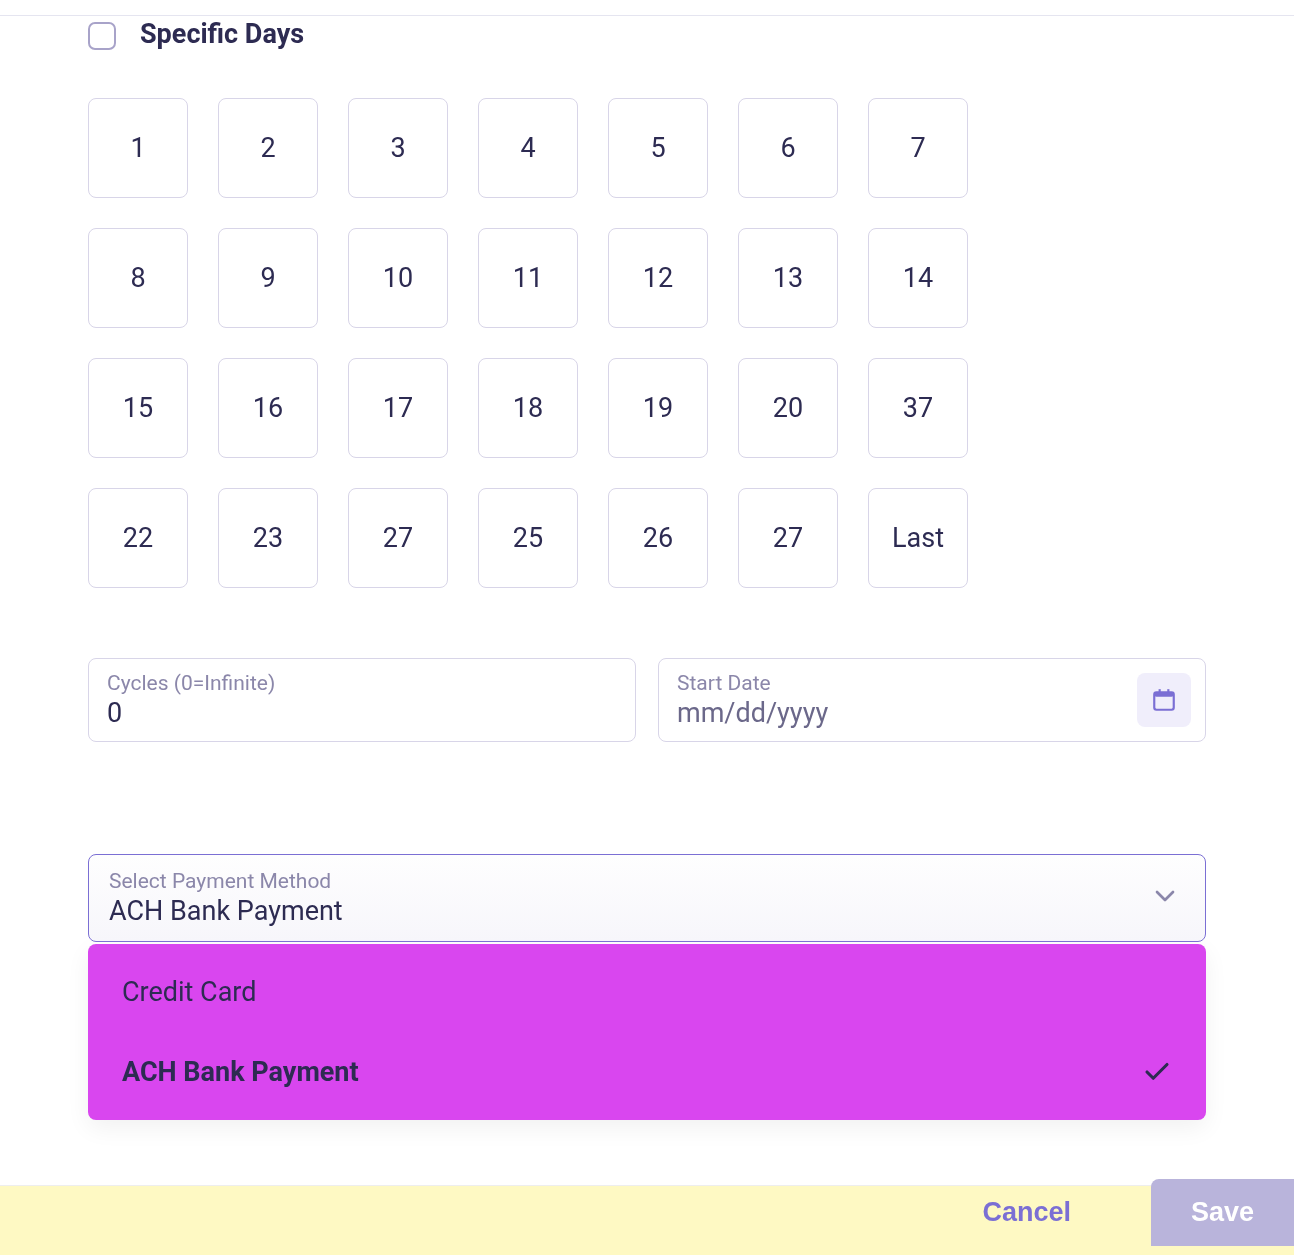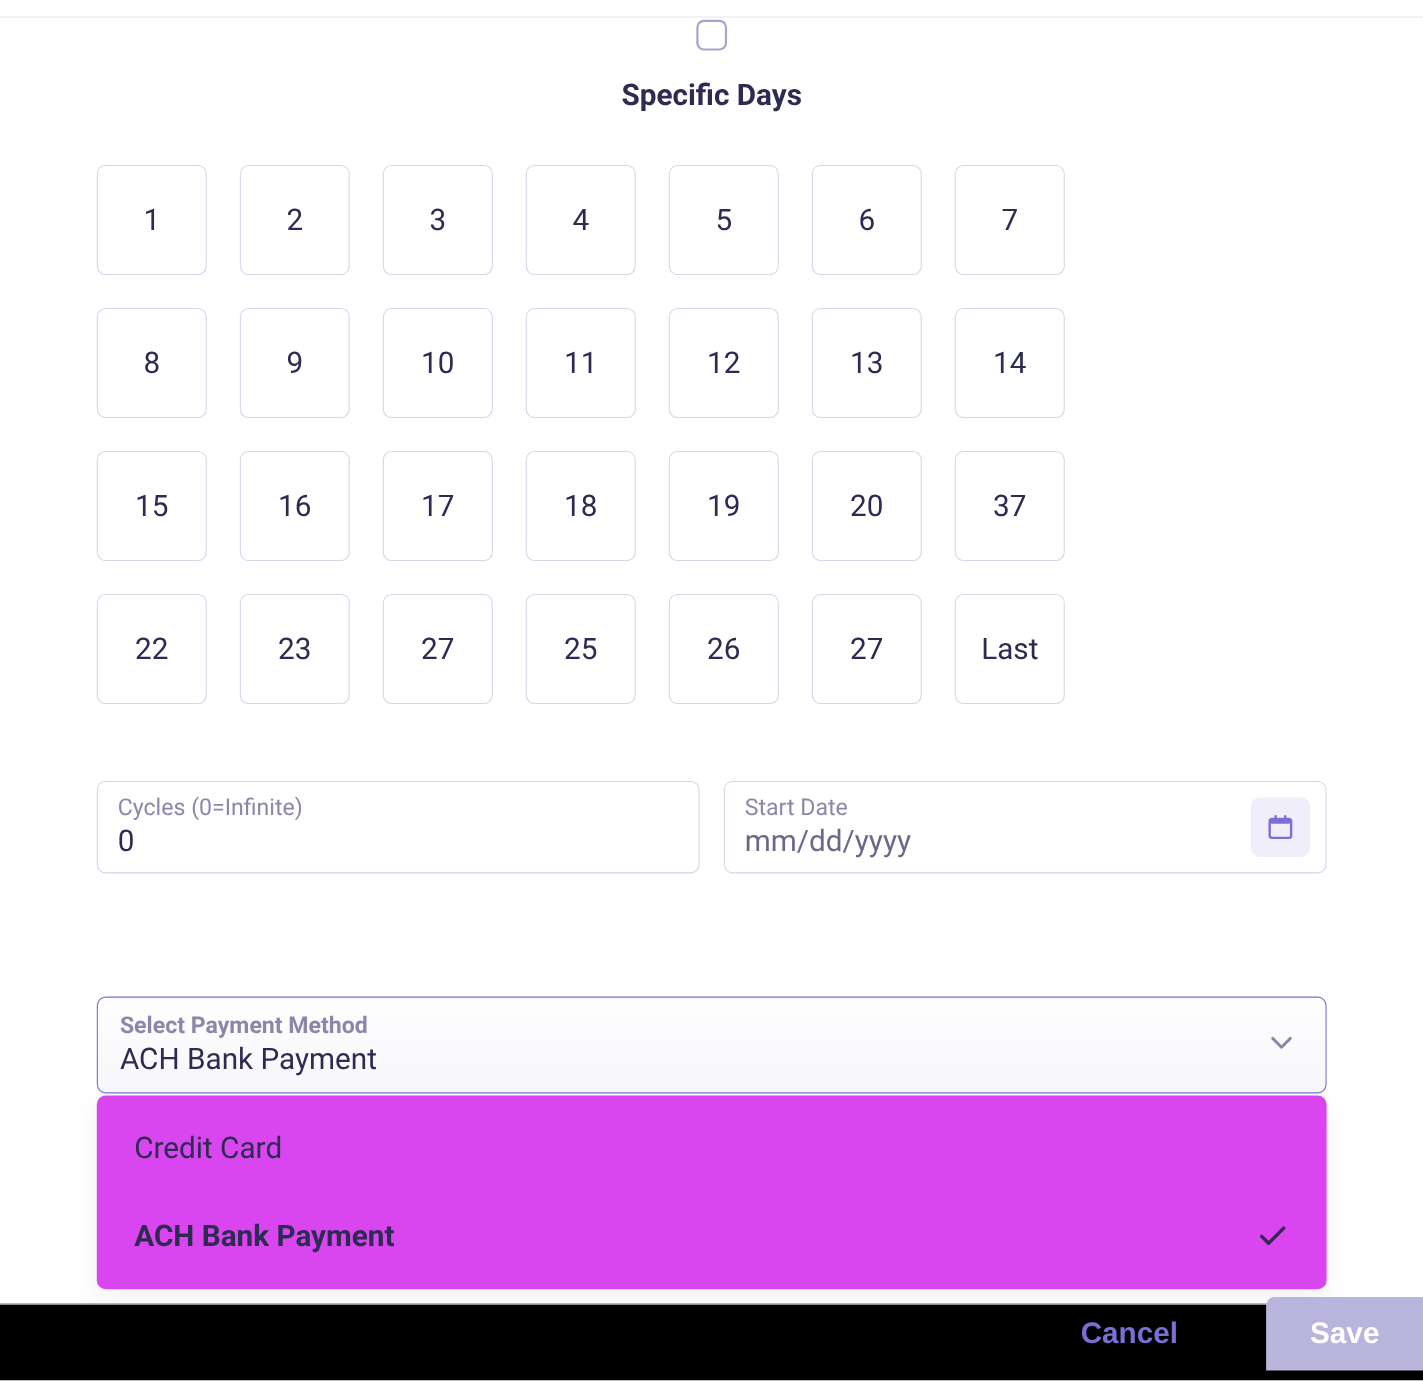--- a/index.html
+++ b/index.html
@@ -22,25 +22,24 @@
     .top-border {
       border-top: 1px solid #e5e5f0;
       height: 1px;
       width: 100%;
       position: absolute;
       top: 15px;
       left: 0;
     }
     .specific-days-row {
       display: flex;
-      align-items: center;
+      align-items: flex-end;
       gap: 24px;
       padding-top: 18px;
       margin-bottom: 48px;
-      flex-direction: column;
     }
     .checkbox {
       width: 28px;
       height: 28px;
       border: 2.5px solid #a8a3c9;
       border-radius: 7px;
       background: #fff;
       cursor: pointer;
     }
     .specific-days-label {
@@ -116,21 +115,21 @@
       border: 1.5px solid #7b6fd4;
       border-radius: 8px;
       padding: 14px 20px;
       background: linear-gradient(to bottom, #fefefe, #f7f6fb);
       position: relative;
       cursor: pointer;
     }
     .payment-label {
       font-size: 21px;
       color: #8b87aa;
-      font-weight: 700;
+      font-weight: 400;
     }
     .payment-value {
       font-size: 27px;
       color: #2d2b52;
       font-weight: 400;
       margin-top: 2px;
     }
     .chevron {
       position: absolute;
       right: 24px;
@@ -155,21 +154,21 @@
     }
     .dropdown-item.selected {
       font-weight: 700;
     }
     .bottom-actions {
       position: absolute;
       bottom: 0;
       right: 0;
       width: 100%;
       height: 70px;
-      background: #000000;
+      background: #fef9c3;
       display: flex;
       justify-content: flex-end;
       align-items: center;
       gap: 40px;
       padding-right: 0;
       border-top: 1px solid #eee;
     }
     .cancel-btn {
       color: #7b6fd4;
       font-size: 27px;

